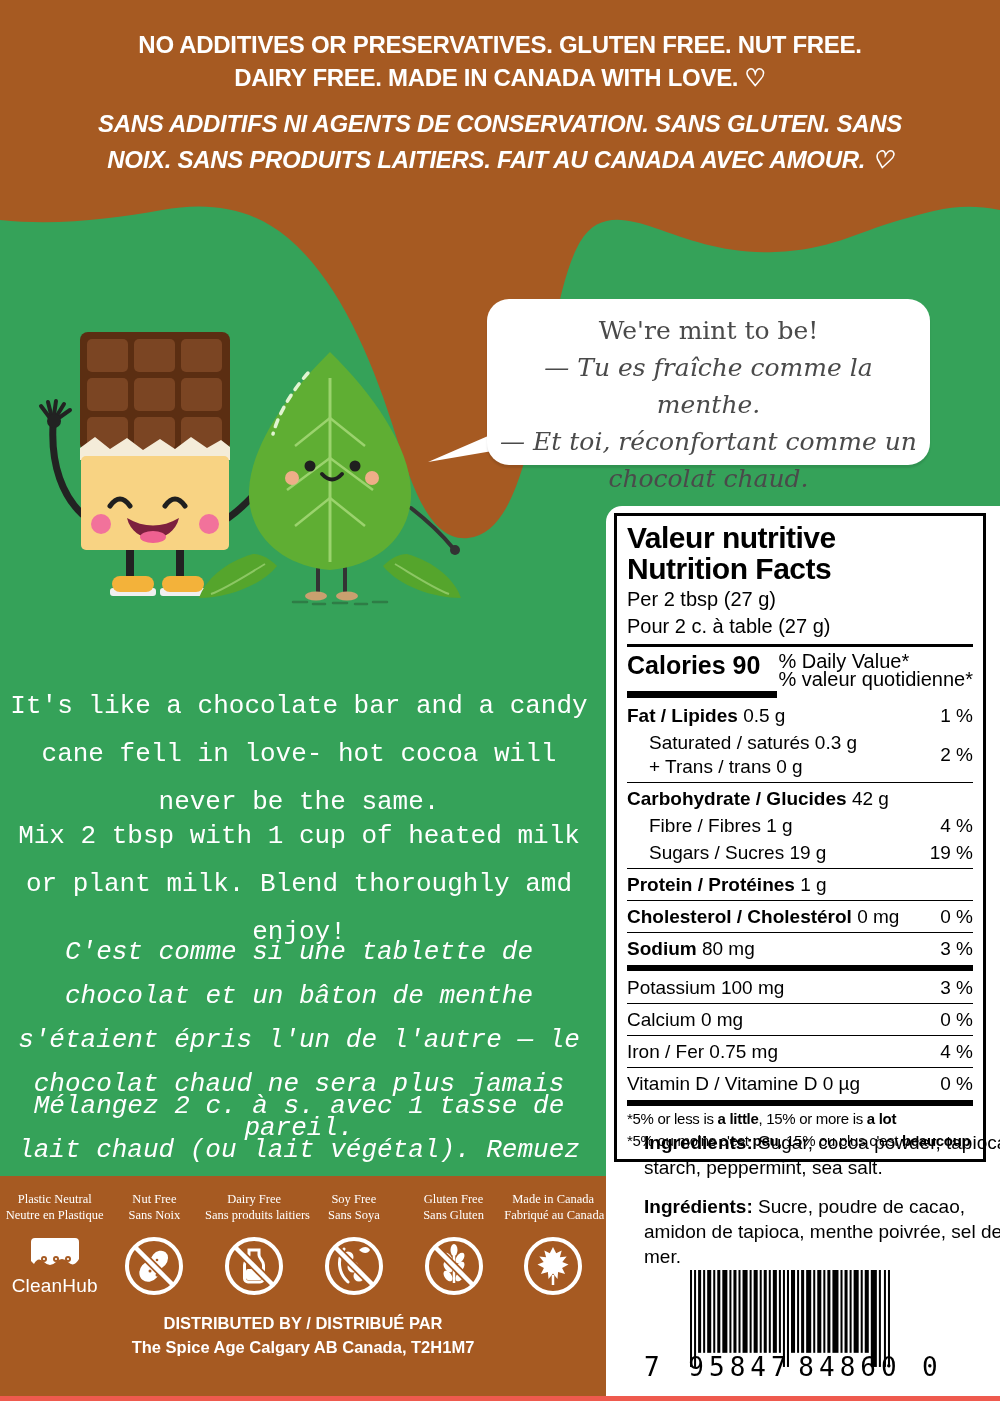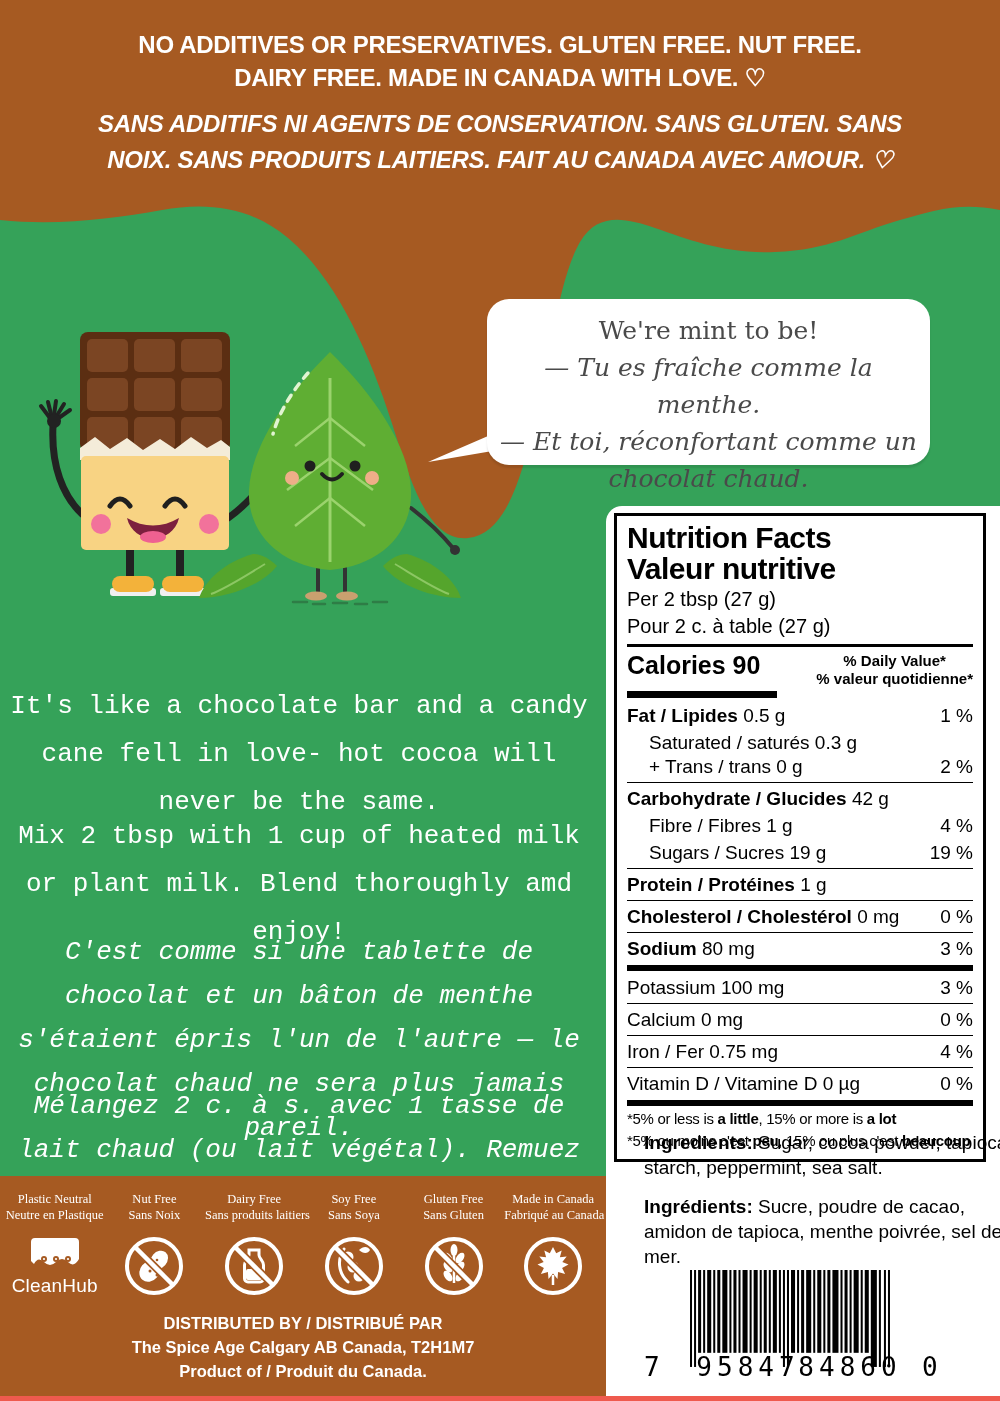--- a/index.html
+++ b/index.html
@@ -31,30 +31,30 @@
   .panel{left:606px;top:506px;width:394px;height:895px;background:#fff;border-radius:16px 0 0 0;}
 
   
   .nbox{left:614px;top:513px;width:372px;background:#fff;border:3px solid #000;
         box-sizing:border-box;padding:6px 10px 8px;color:#000;}
   .ntitle{font-size:30px;font-weight:bold;line-height:31px;letter-spacing:-0.5px;}
   .nserv{font-size:20px;line-height:24px;margin-top:3px;}
   .midrule{height:3px;background:#000;margin:6px 0 5px;}
   .calrow{display:flex;justify-content:space-between;align-items:flex-start;}
   .cal{font-size:25px;font-weight:bold;line-height:26px;}
-  .dv{font-size:15px;font-weight:bold;text-align:center;line-height:18px;}
+  .dv{font-size:20px;font-weight:normal;text-align:left;line-height:18px;}
   .calbar{width:150px;height:7px;background:#000;margin:3px 0 4px;}
   .hair{border-top:1.5px solid #000;margin:2px 0;}
   .thickbar{height:6px;background:#000;margin:3px 0;}
   .nrow{display:flex;justify-content:space-between;font-size:19px;line-height:24px;padding:1.5px 0;}
   .nrow .nlab{flex:1;}
   .nrow .ind{padding-left:22px;}
   .nrow .npct{white-space:nowrap;padding-left:8px;}
   .satl{display:block;}
-  .nrow.sat{align-items:flex-end;}
+  .nrow.sat{align-items:center;}
   .fnote{font-size:15px;line-height:20px;letter-spacing:-0.3px;margin-top:2px;}
   .fnote:first-of-type{margin-top:6px;}
   b{font-weight:bold;}
 
   
   .ingr{left:644px;top:1122px;width:370px;color:#000;font-size:19px;line-height:25px;margin-top:8px;}
   .ingr .para{margin-bottom:14px;}
 
   
   .barcode{left:664px;top:1270px;width:252px;height:116px;}
@@ -193,22 +193,22 @@
   <div class="abs copy" style="top:682px;">It's like a chocolate bar and a candy cane fell in love- hot cocoa will never be the same.</div>
   <div class="abs copy" style="top:812px;">Mix 2 tbsp with 1 cup of heated milk or plant milk. Blend thoroughly amd enjoy!</div>
   <div class="abs copy fr" style="top:930px;">C'est comme si une tablette de chocolat et un bâton de menthe s'étaient épris l'un de l'autre — le chocolat chaud ne sera plus jamais pareil.</div>
   <div class="abs copy fr" style="top:1084px;">Mélangez 2 c. à s. avec 1 tasse de lait chaud (ou lait végétal). Remuez bien... et régalez-vous!</div>
 
   <div class="abs band"></div>
 
   <div class="abs panel"></div>
 
   <div class="abs nbox">
+    <div class="ntitle">Valeur nutritive</div>
     <div class="ntitle">Nutrition Facts</div>
-    <div class="ntitle">Valeur nutritive</div>
     <div class="nserv">Per 2 tbsp (27 g)</div>
     <div class="nserv">Pour 2 c. à table (27 g)</div>
     <div class="midrule"></div>
     <div class="calrow">
       <div class="cal">Calories 90</div>
       <div class="dv">
         <div>% Daily Value*</div>
         <div>% valeur quotidienne*</div>
       </div>
     </div>
@@ -321,21 +321,21 @@
         <rect x="162" y="0" width="5" height="82"></rect>
           <rect x="169" y="0" width="2" height="82"></rect>
         <rect x="173" y="0" width="4" height="82"></rect>
         <rect x="179" y="0" width="6" height="96"></rect>
           <rect x="187" y="0" width="2" height="96"></rect>
         <rect x="192" y="0" width="2" height="96"></rect>
           <rect x="196" y="0" width="2" height="96"></rect>
       </g>
     </svg>
     <span class="bcd" style="left:-20px;">7</span>
-    <span class="bcd g" style="left:32px;">95847</span>
+    <span class="bcd g" style="left:24px;">95847</span>
     <span class="bcd g" style="left:134px;">84860</span>
     <span class="bcd" style="left:258px;">0</span>
   </div>
 
   <div class="abs certs">
 
     <div class="cert">
       <div class="lbl">
           <div>Plastic Neutral</div>
           <div>Neutre en Plastique</div>
@@ -454,18 +454,17 @@
           <path fill="#fff" d="M31,12 l3.2,6.2 5.5,-2.8 -1.8,6.8 6.8,-0.8 -4.4,5.6 6.2,2.6 -6.4,3.4 3,6 -7,-2 -0.6,7 -4.5,-5.4 -4.5,5.4 -0.6,-7 -7,2 3,-6 -6.4,-3.4 6.2,-2.6 -4.4,-5.6 6.8,0.8 -1.8,-6.8 5.5,2.8 z"></path>
           <line x1="31" y1="40" x2="31" y2="50" stroke="#fff" stroke-width="2.5"></line>
         </svg>
       </div>
     </div>
   </div>
 
   <div class="abs dist">
     <div>DISTRIBUTED BY / DISTRIBUÉ PAR</div>
     <div>The Spice Age Calgary AB Canada, T2H1M7</div>
-    <div>Product of / Produit du Canada.</div>
   </div>
 
   <div class="abs redline"></div>
 
 </div>
 
 </body></html>

